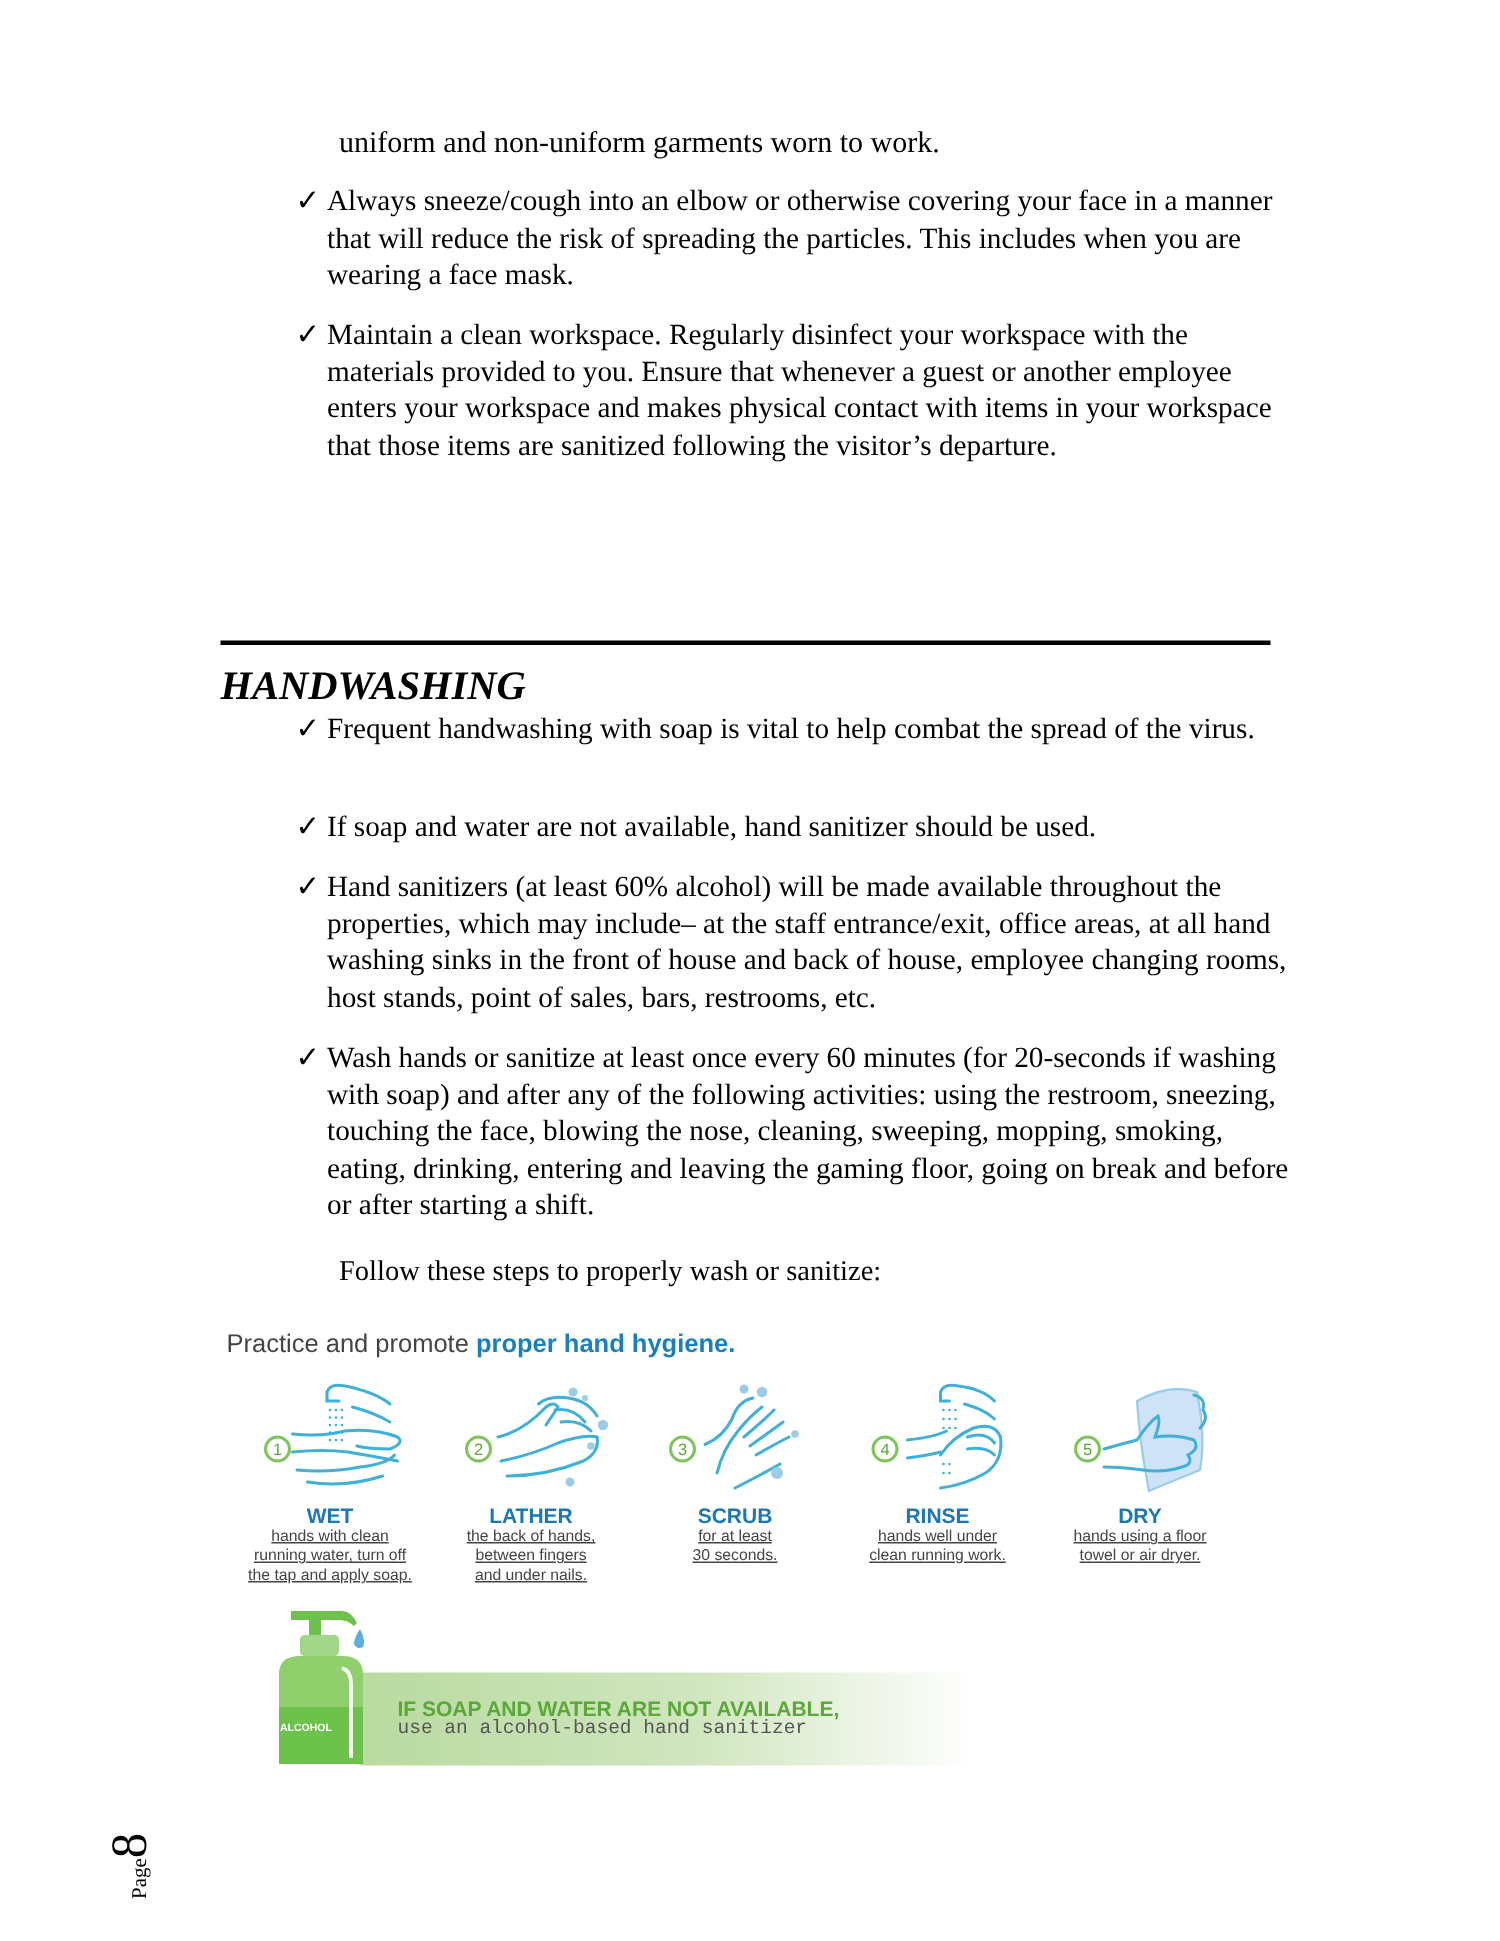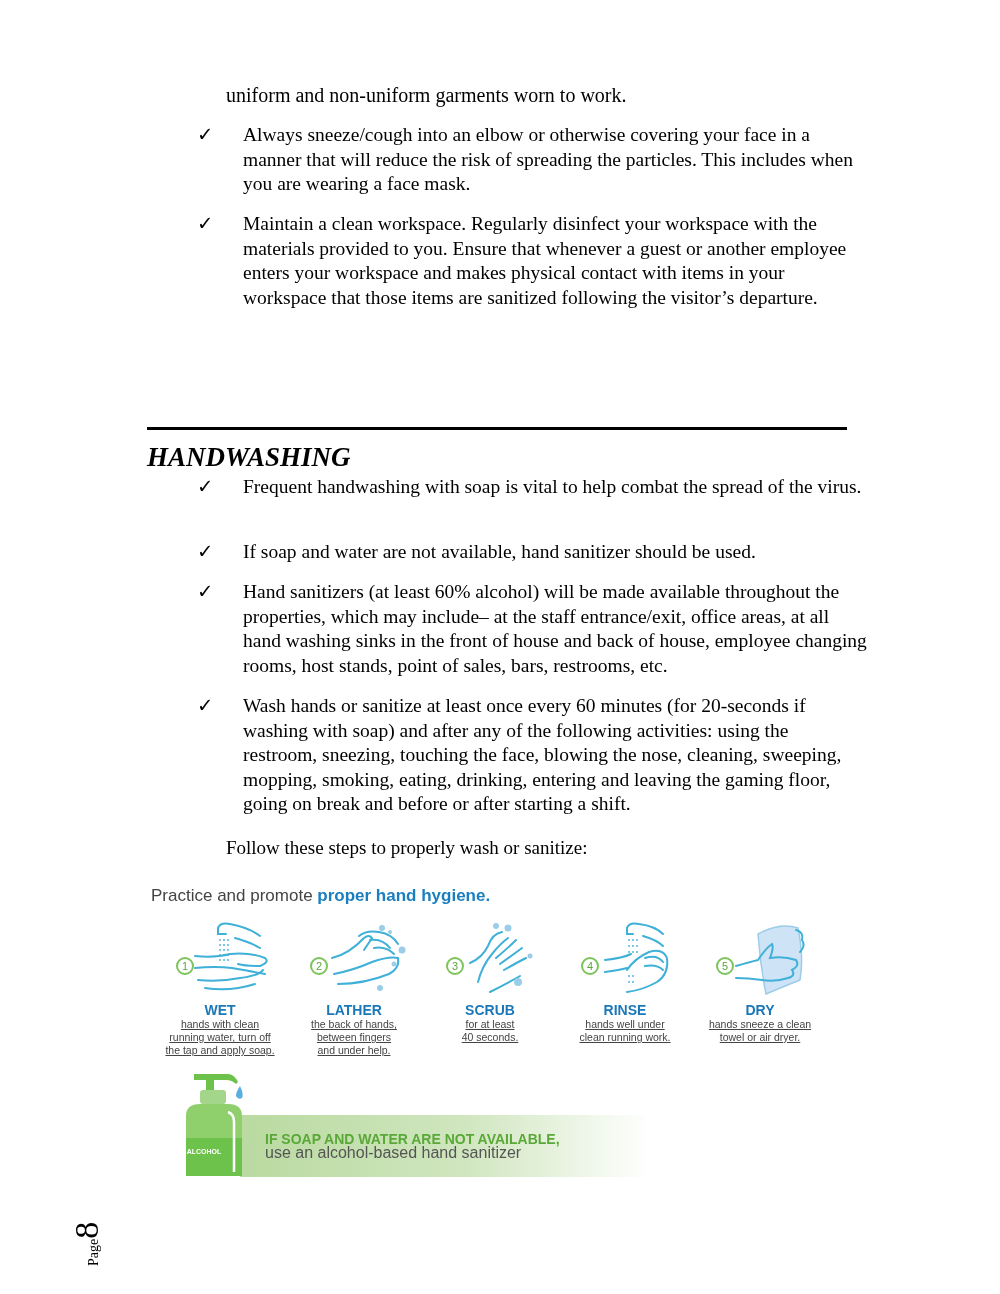--- a/index.html
+++ b/index.html
@@ -2,39 +2,39 @@
 <html><head>
 <meta charset="utf-8">
 <style>
   html, body { margin: 0; padding: 0; background: #ffffff; }
   body { width: 1000px; height: 1294px; position: relative; overflow: hidden;
          font-family: "Liberation Serif", "DejaVu Serif", serif; color: #000; }
   .text { position: absolute; font-size: 20px; line-height: 24.5px; }
   .cont { left: 226px; top: 83px; width: 640px; }
   .item { position: absolute; left: 197px; width: 670px; font-size: 19.5px; line-height: 24.5px; }
   .check { position: absolute; left: 0; top: 0; width: 22px; }
-  .item-text { margin-left: 46px; display: block; }
+  .item-text { margin-left: 21px; display: block; }
   .heading { position: absolute; left: 147px; top: 398px; width: 700px;
              font-weight: bold; font-style: italic; font-size: 27px; line-height: 32px; margin-top: 43px; }
   .heading-rule { position: absolute; left: 147px; top: 427px; width: 700px; height: 3px; background: #000; }
   .follow { position: absolute; left: 226px; top: 836px; font-size: 19px; line-height: 24.5px; }
 
   .infographic { position: absolute; left: 140px; top: 880px; width: 700px; height: 310px;
                  font-family: "Liberation Sans", "DejaVu Sans", sans-serif; }
   .info-title { position: absolute; left: 11px; top: 6px; font-size: 17px; color: #444; }
   .info-title b { color: #1a7fbf; }
   .step { position: absolute; top: 38px; width: 130px; text-align: center; }
   .step svg { display: block; margin: 0 auto; }
   .step-name { font-weight: bold; font-size: 14px; color: #1a78b8; margin-top: 4px; }
   .step-desc { font-size: 10.5px; line-height: 13px; color: #444; text-decoration: underline; }
 
   .banner { position: absolute; left: 100px; top: 235px; width: 410px; height: 62px;
             background: linear-gradient(to right, #b9daa0 0%, #d0e6bf 55%, #ffffff 100%); }
   .banner-title { position: absolute; left: 125px; top: 251px; font-size: 14px; font-weight: bold; color: #5aa838; }
-  .banner-sub { position: absolute; left: 125px; top: 264px; font-size: 16px; color: #555; }
+  .banner-sub { position: absolute; left: 125px; top: 264px; font-size: 13px; color: #555; font-family: Liberation Mono, monospace; }
 
   .page-num { position: absolute; left: 40px; top: 1206px; width: 70px; height: 70px; }
   .page-num-inner { position: absolute; left: 0; top: 0; transform-origin: left top;
                     transform: translate(28px, 60px) rotate(-90deg); white-space: nowrap; }
   .pn-label { font-size: 14px; }
   .pn-num { font-size: 34px; }
 </style>
 </head>
 <body>
 
@@ -132,21 +132,21 @@
           <circle cx="86" cy="70" r="3"></circle>
           <circle cx="96" cy="14" r="2"></circle>
         </g>
       <circle cx="25" cy="48" r="8" fill="#fff" stroke="#7dc45a" stroke-width="2"></circle>
       <text x="25" y="52" font-size="11" text-anchor="middle" fill="#5aa838" font-family="Liberation Sans, sans-serif">2</text>
     </svg>
     <div class="step-name">LATHER</div>
     <div class="step-desc">
       <div>the back of hands,</div>
         <div>between fingers</div>
-        <div>and under help.</div>
+        <div>and under nails.</div>
     </div>
   </div>
 
   <div class="step" style="left:285px">
     <svg width="120" height="80" viewBox="0 0 120 80">
       <g fill="none" stroke="#3fb0d8" stroke-width="2" stroke-linecap="round">
         <path d="M40 45 Q52 40 58 28 Q62 16 72 14"></path>
           <path d="M48 64 Q52 48 62 36 Q70 26 78 20"></path>
         <path d="M66 40 Q78 30 86 22"></path>
           <path d="M70 46 Q84 36 92 30"></path>
@@ -158,21 +158,21 @@
           <circle cx="78" cy="10" r="3.5"></circle>
           <circle cx="100" cy="38" r="2.5"></circle>
           <circle cx="88" cy="64" r="4"></circle>
         </g>
       <circle cx="25" cy="48" r="8" fill="#fff" stroke="#7dc45a" stroke-width="2"></circle>
       <text x="25" y="52" font-size="11" text-anchor="middle" fill="#5aa838" font-family="Liberation Sans, sans-serif">3</text>
     </svg>
     <div class="step-name">SCRUB</div>
     <div class="step-desc">
       <div>for at least</div>
-        <div>40 seconds.</div>
+        <div>30 seconds.</div>
     </div>
   </div>
 
   <div class="step" style="left:420px">
     <svg width="120" height="80" viewBox="0 0 120 80">
       <g fill="none" stroke="#3fb0d8" stroke-width="2" stroke-linecap="round">
         <path d="M62 10 Q64 4 74 6 Q90 8 98 16"></path>
           <path d="M62 10 L62 16 L68 16"></path>
           <path d="M78 18 Q92 22 98 28"></path>
         <path d="M40 42 Q58 40 66 36"></path>
@@ -211,21 +211,21 @@
       <path d="M58 16 Q80 4 98 10 Q104 40 100 62 Q80 70 66 76 Q60 46 58 16 Z" fill="#cfe3f6" stroke="#9ccde8" stroke-width="1.5"></path>
       <g fill="none" stroke="#3fb0d8" stroke-width="2" stroke-linecap="round">
         <path d="M36 48 Q50 44 58 42 Q66 30 72 26 Q74 30 70 40 Q84 38 96 42 Q100 48 92 52 Q96 58 88 60 Q76 64 62 62 Q48 60 36 60"></path>
         <path d="M96 12 Q104 14 102 22 Q106 28 100 34"></path>
       </g>
       <circle cx="25" cy="48" r="8" fill="#fff" stroke="#7dc45a" stroke-width="2"></circle>
       <text x="25" y="52" font-size="11" text-anchor="middle" fill="#5aa838" font-family="Liberation Sans, sans-serif">5</text>
     </svg>
     <div class="step-name">DRY</div>
     <div class="step-desc">
-      <div>hands sneeze a clean</div>
+      <div>hands using a floor</div>
         <div>towel or air dryer.</div>
     </div>
   </div>
 
   <div class="banner"></div>
   <svg style="position:absolute;left:40px;top:188px" width="80" height="112" viewBox="0 0 80 112">
     <path d="M14 6 L48 6 Q54 6 58 14 L56 16 Q52 12 46 12 L34 12 L34 22 L26 22 L26 12 L14 12 Z" fill="#6cc24a"></path>
     <path d="M60 18 Q64 26 62 30 Q58 32 56 28 Q56 24 60 18 Z" fill="#5aaee0"></path>
     <rect x="20" y="22" width="26" height="14" rx="3" fill="#a3d68a"></rect>
     <path d="M6 48 Q6 36 20 36 L48 36 Q62 36 62 48 L62 108 L6 108 Z" fill="#8fcf6c"></path>

